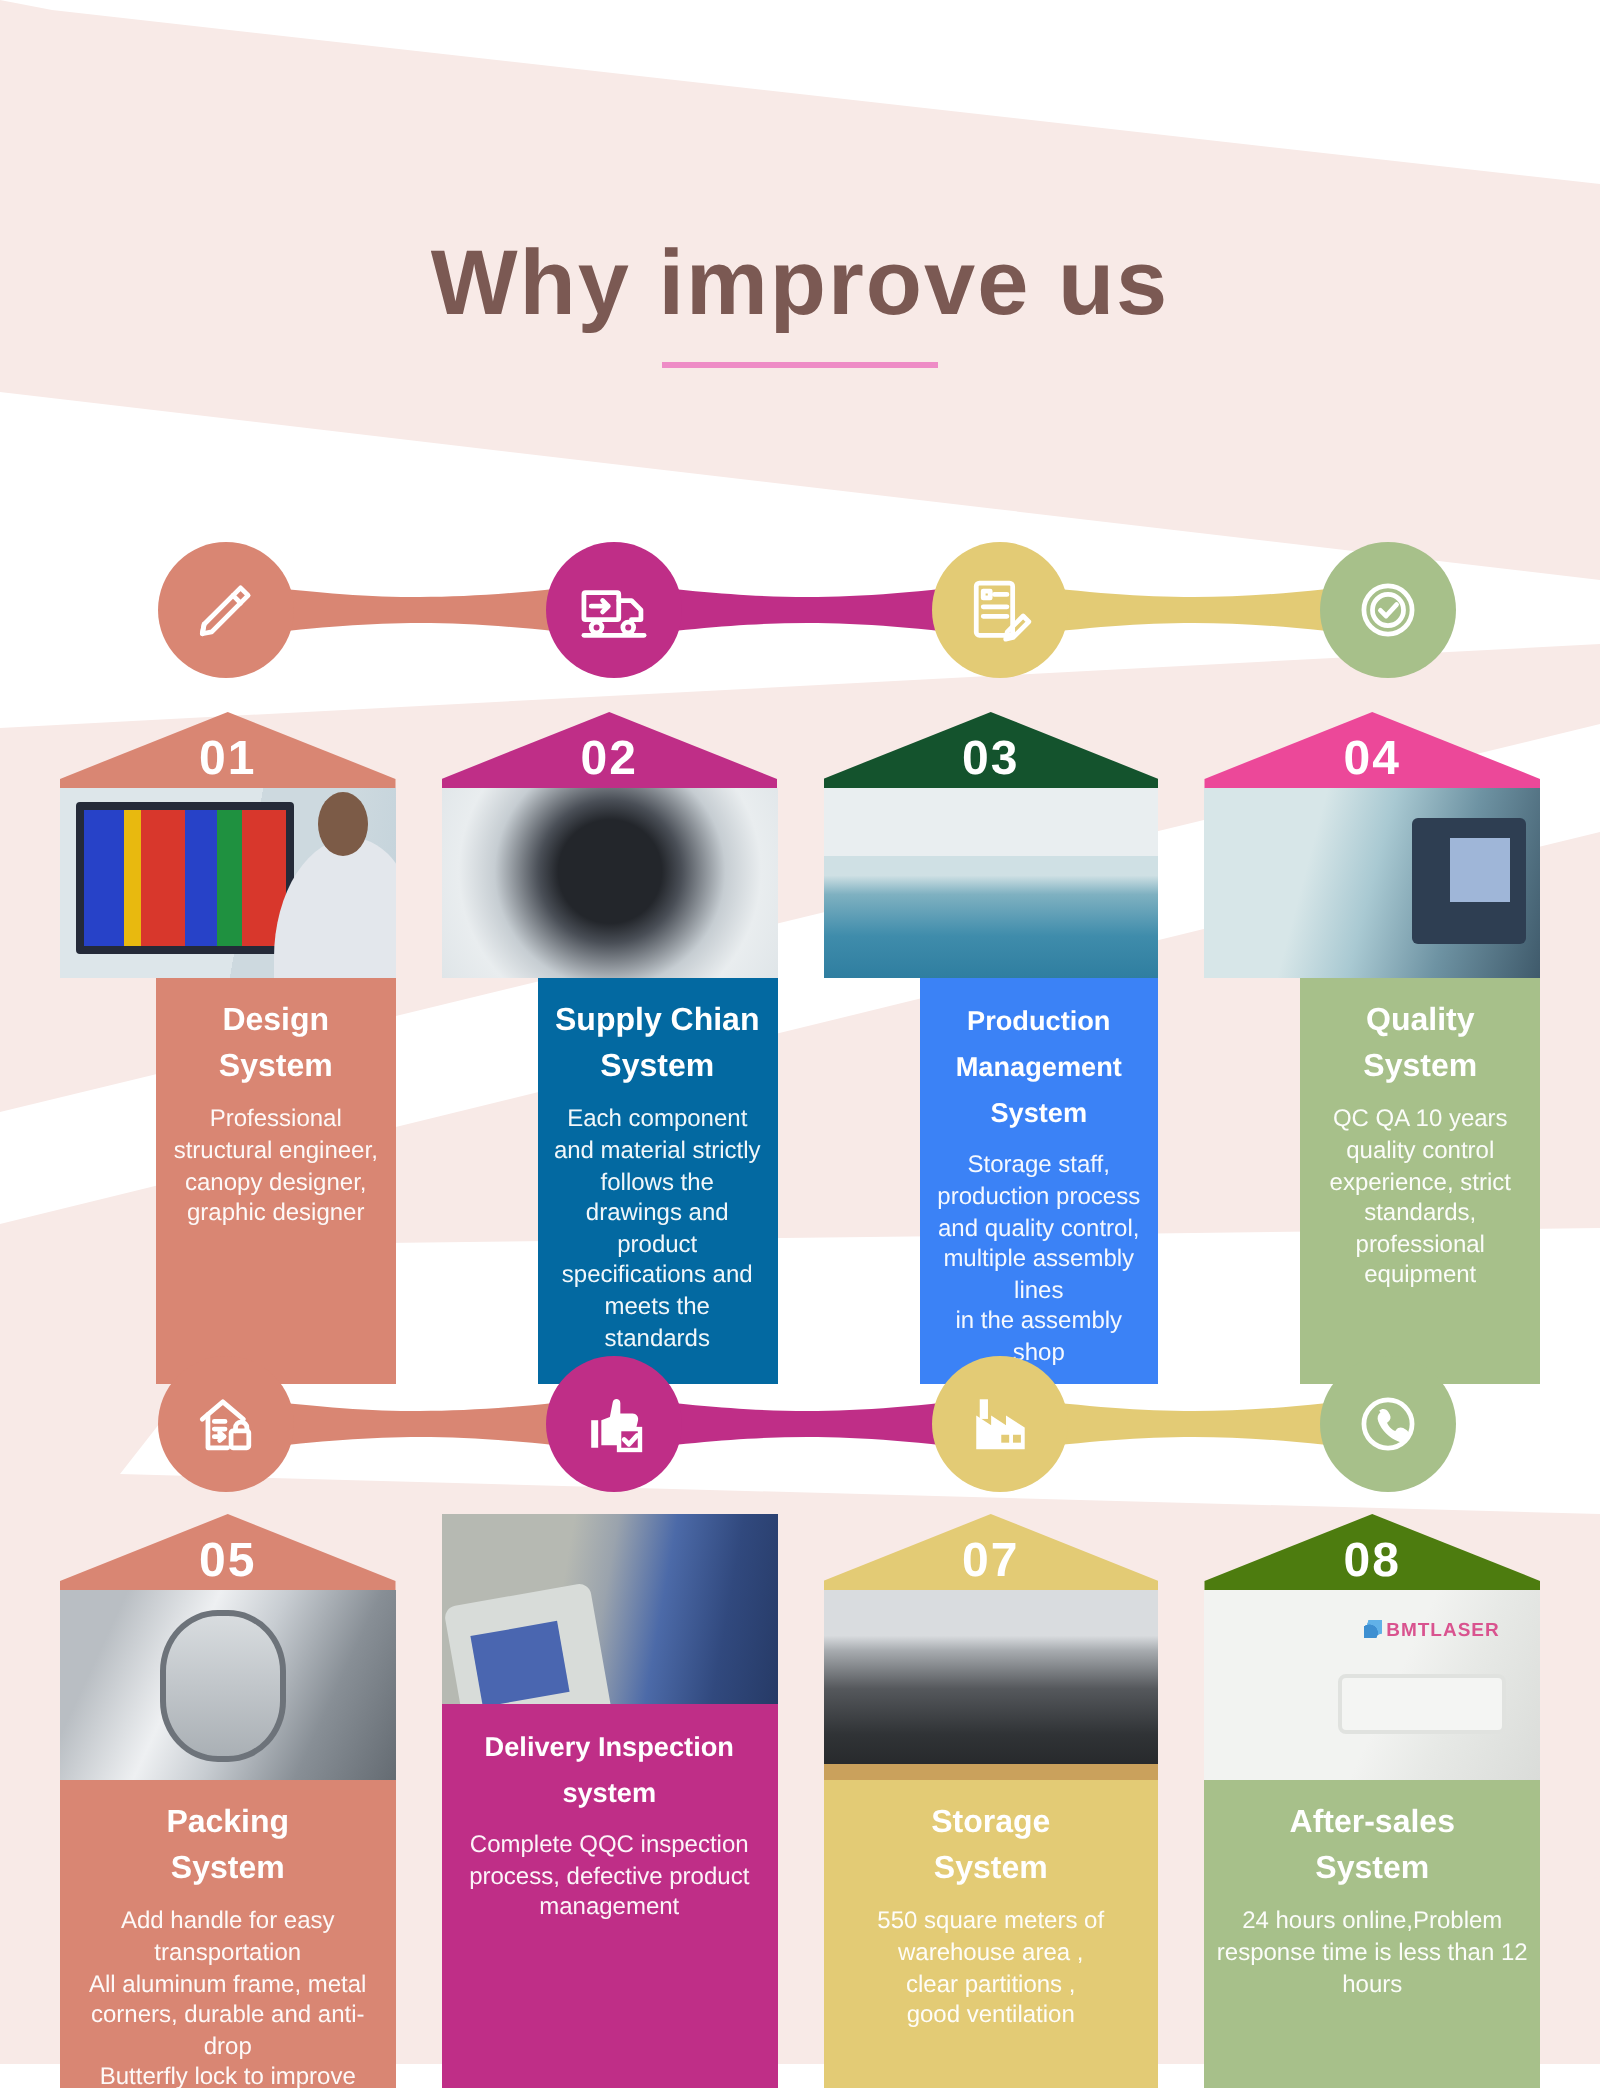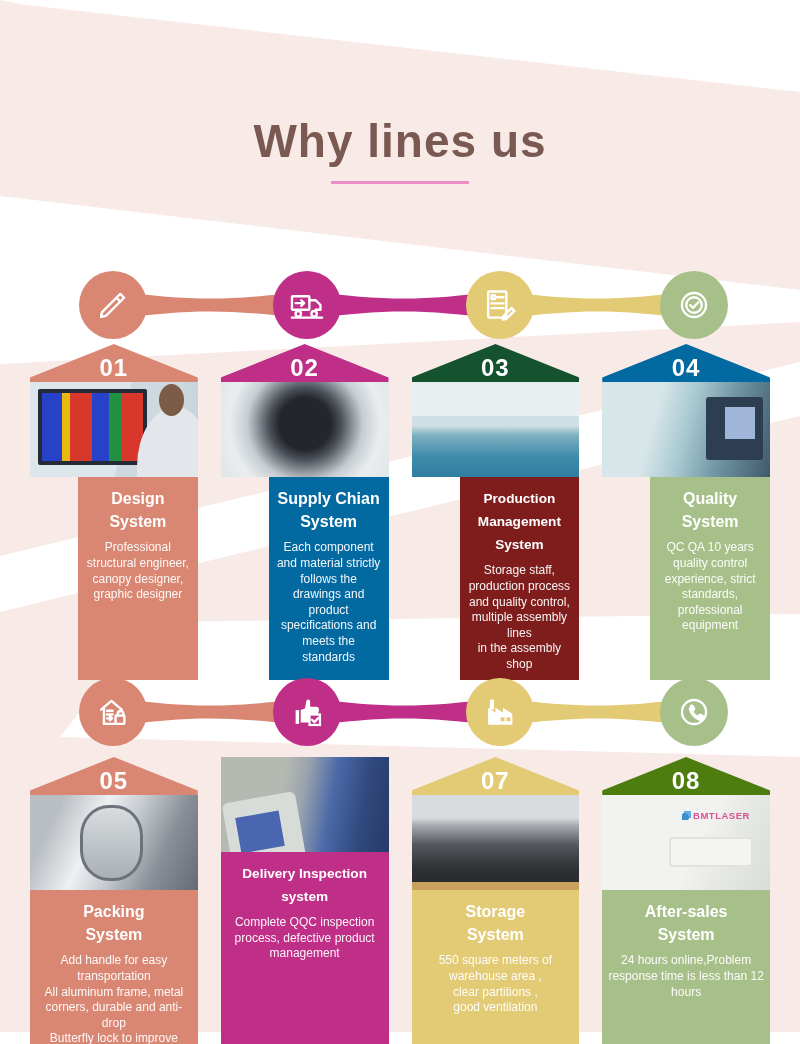--- a/index.html
+++ b/index.html
@@ -55,21 +55,21 @@
   <svg class="bg" width="800" height="1044">
     <rect width="800" height="1044" style="fill: rgb(248, 234, 231);"></rect>
     <polygon points="0,0 800,0 800,92 26,5" fill="#ffffff"></polygon>
     <polygon points="0,196 800,290 800,322 0,364" fill="#ffffff"></polygon>
     <polygon points="0,556 800,362 800,416 0,612" fill="#ffffff"></polygon>
     <polygon points="150,622 800,614 800,757 60,737" fill="#ffffff"></polygon>
     <rect y="1032" width="800" height="12" fill="#ffffff"></rect>
     <polygon points="540,1032 800,938 800,1032" style="fill: rgb(248, 234, 231);"></polygon>
   </svg>
 
-  <div class="title" style="color: rgb(123, 89, 83);">Why lines us</div>
+  <div class="title" style="color: rgb(123, 89, 83);">Why improve us</div>
   <div class="underline" style="background: rgb(238, 140, 198);"></div>
 
   <div class="chain" style="top:260px">
     <svg width="800" height="90">
       <path d="M113,31 C193,41 227,41 307,31 L307,59 C227,49 193,49 113,59 Z" style="fill: rgb(217, 134, 115);"></path>
       <path d="M307,31 C387,41 420,41 500,31 L500,59 C420,49 387,49 307,59 Z" style="fill: rgb(191, 46, 135);"></path>
       <path d="M500,31 C580,41 614,41 694,31 L694,59 C614,49 580,49 500,59 Z" style="fill: rgb(227, 203, 117);"></path>
       <circle cx="113" cy="45" r="34" style="fill: rgb(217, 134, 115);"></circle>
       <circle cx="307" cy="45" r="34" style="fill: rgb(191, 46, 135);"></circle>
       <circle cx="500" cy="45" r="34" style="fill: rgb(227, 203, 117);"></circle>
@@ -102,21 +102,21 @@
     </span>
     <span class="chain-icon" style="left:660px">
       <svg viewBox="0 0 24 24" fill="none" stroke="#fff" stroke-width="1.5" stroke-linecap="round" stroke-linejoin="round">
         <circle cx="12" cy="12" r="7.6"></circle>
           <circle cx="12" cy="12" r="4.9"></circle>
         <path d="M9.6 12.1l1.8 1.8 3.3-3.6"></path>
       </svg>
     </span>
   </div>
 
-  <div class="cards" style="top:344px">
+  <div class="cards" style="top:356px">
     <div class="card">
       <div class="pent" style="background: rgb(217, 134, 115);">
           <span>01</span>
         </div>
       <div class="photo ph1">
           <span class="mon" style="position:absolute"></span>
           <span class="person" style="position:absolute"></span>
           <span class="head" style="position:absolute"></span>
         </div>
       <div class="tblock tb1" style="background: rgb(217, 134, 115);">
@@ -138,31 +138,31 @@
             <div>System</div>
           </div>
         <div class="cdesc">Each component and material strictly follows the drawings and product specifications and meets the standards</div>
       </div>
     </div>
     <div class="card">
       <div class="pent" style="background: #14532d;">
           <span>03</span>
         </div>
       <div class="photo ph3"></div>
-      <div class="tblock tb1" style="background: #7f1d1d;">
+      <div class="tblock tb1" style="background: #3b82f6;">
         <div class="ctitle sm">
             <div>Production Management</div>
             <div>System</div>
           </div>
         <div class="cdesc">Storage staff, production process and quality control, multiple assembly lines
 in the assembly shop</div>
       </div>
     </div>
     <div class="card">
-      <div class="pent" style="background: #0369a1;">
+      <div class="pent" style="background: #ec4899;">
           <span>04</span>
         </div>
       <div class="photo ph4">
           <span class="scope" style="position:absolute"></span>
           <span class="screen" style="position:absolute"></span>
         </div>
       <div class="tblock tb1" style="background: rgb(167, 192, 138);">
         <div class="ctitle">
             <div>Quality</div>
             <div>System</div>

